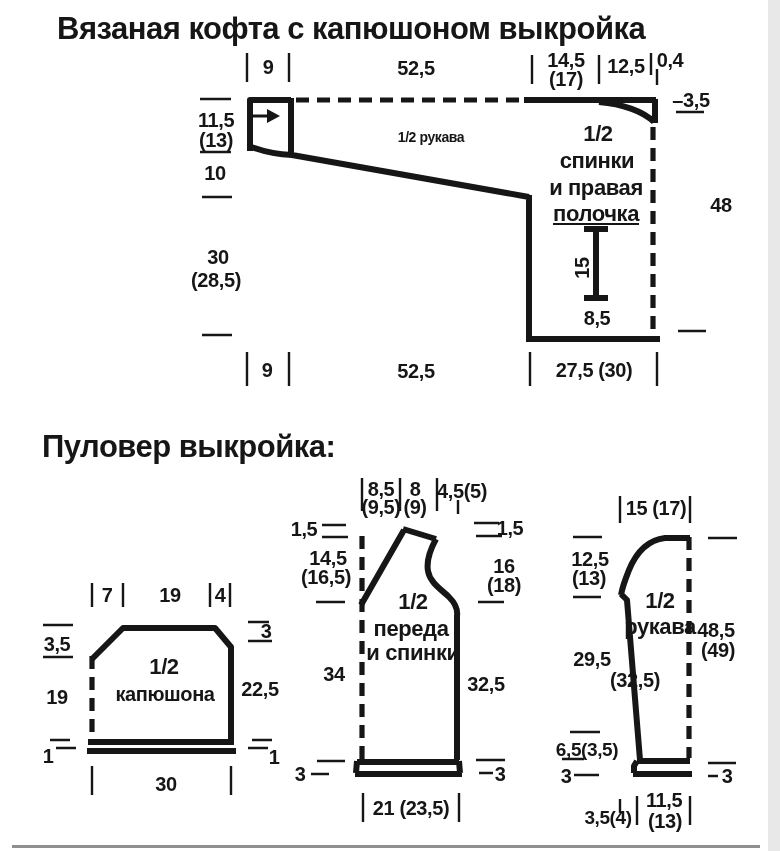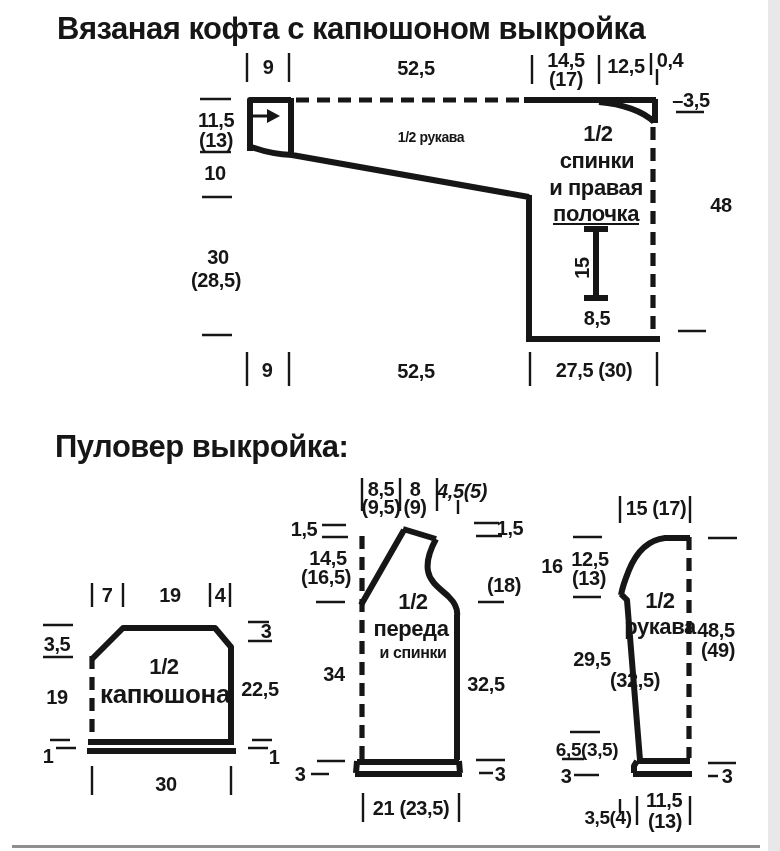--- a/index.html
+++ b/index.html
@@ -13,21 +13,21 @@
   }
   .title{
     position:absolute;
     font-weight:bold;
     font-size:31px;
     letter-spacing:-0.5px;
     white-space:nowrap;
     color:var(--ink,#141414);
   }
   #title-cardigan{left:57px;top:11px;}
-  #title-pullover{left:55px;top:429px;text-align:center;}
+  #title-pullover{left:42px;top:429px;text-align:center;}
   svg.diagram{position:absolute;left:0;top:0;}
   .lbl{
     position:absolute;
     font-weight:bold;
     font-size:20px;
     line-height:1;
     white-space:nowrap;
     letter-spacing:-0.4px;
     color:var(--ink,#141414);
   }
@@ -170,40 +170,40 @@
       <div class="lbl" style="left: 170px; top: 595px; transform: translate(-50%, -50%);">19</div>
       <div class="lbl" style="left: 220px; top: 595px; transform: translate(-50%, -50%);">4</div>
       <div class="lbl" style="left: 57px; top: 644px; transform: translate(-50%, -50%);">3,5</div>
       <div class="lbl" style="left: 57px; top: 697px; transform: translate(-50%, -50%);">19</div>
       <div class="lbl" style="left: 266px; top: 631px; transform: translate(-50%, -50%);">3</div>
       <div class="lbl" style="left: 260px; top: 689px; transform: translate(-50%, -50%);">22,5</div>
       <div class="lbl" style="left: 48px; top: 756px; transform: translate(-50%, -50%);">1</div>
       <div class="lbl" style="left: 274px; top: 757px; transform: translate(-50%, -50%);">1</div>
       <div class="lbl" style="left: 166px; top: 784px; transform: translate(-50%, -50%);">30</div>
       <div class="lbl" style="left: 164px; top: 667px; font-size: 22px; transform: translate(-50%, -50%);">1/2</div>
-      <div class="lbl" style="left: 165px; top: 694px; font-size: 26px; transform: translate(-50%, -50%); text-align: center;">капюшона</div>
+      <div class="lbl" style="left: 165px; top: 694px; font-size: 20px; transform: translate(-50%, -50%); text-align: center;">капюшона</div>
       <div class="lbl" style="left: 381px; top: 489px; transform: translate(-50%, -50%);">8,5</div>
       <div class="lbl" style="left: 381px; top: 507px; transform: translate(-50%, -50%);">(9,5)</div>
       <div class="lbl" style="left: 415px; top: 489px; transform: translate(-50%, -50%);">8</div>
       <div class="lbl" style="left: 415px; top: 507px; transform: translate(-50%, -50%);">(9)</div>
-      <div class="lbl" style="left: 462px; top: 491px; transform: translate(-50%, -50%); font-style: italic;">4,5(5)</div>
+      <div class="lbl" style="left: 462px; top: 491px; transform: translate(-50%, -50%);">4,5(5)</div>
       <div class="lbl" style="left: 304px; top: 529px; transform: translate(-50%, -50%);">1,5</div>
       <div class="lbl" style="left: 328px; top: 558px; transform: translate(-50%, -50%);">14,5</div>
       <div class="lbl" style="left: 326px; top: 577px; transform: translate(-50%, -50%);">(16,5)</div>
       <div class="lbl" style="left: 334px; top: 674px; transform: translate(-50%, -50%);">34</div>
       <div class="lbl" style="left: 300px; top: 774px; transform: translate(-50%, -50%);">3</div>
       <div class="lbl" style="left: 510px; top: 528px; transform: translate(-50%, -50%);">1,5</div>
-      <div class="lbl" style="left: 504px; top: 566px; transform: translate(-50%, -50%); margin-left: 48px;">16</div>
+      <div class="lbl" style="left: 504px; top: 566px; transform: translate(-50%, -50%);">16</div>
       <div class="lbl" style="left: 504px; top: 585px; transform: translate(-50%, -50%);">(18)</div>
       <div class="lbl" style="left: 486px; top: 684px; transform: translate(-50%, -50%);">32,5</div>
       <div class="lbl" style="left: 500px; top: 774px; transform: translate(-50%, -50%);">3</div>
       <div class="lbl" style="left: 411px; top: 808px; transform: translate(-50%, -50%);">21 (23,5)</div>
       <div class="lbl" style="left: 413px; top: 602px; font-size: 22px; transform: translate(-50%, -50%);">1/2</div>
       <div class="lbl" style="left: 411px; top: 629px; font-size: 22px; transform: translate(-50%, -50%);">переда</div>
-      <div class="lbl" style="left: 413px; top: 653px; font-size: 16px; transform: translate(-50%, -50%);">и спинки</div>
+      <div class="lbl" style="left: 413px; top: 653px; font-size: 22px; transform: translate(-50%, -50%);">и спинки</div>
       <div class="lbl" style="left: 656px; top: 508px; transform: translate(-50%, -50%);">15 (17)</div>
       <div class="lbl" style="left: 590px; top: 559px; transform: translate(-50%, -50%);">12,5</div>
       <div class="lbl" style="left: 589px; top: 578px; transform: translate(-50%, -50%);">(13)</div>
       <div class="lbl" style="left: 592px; top: 659px; transform: translate(-50%, -50%);">29,5</div>
       <div class="lbl" style="left: 589px; top: 680px; transform: translate(-50%, -50%); margin-left: 46px;">(32,5)</div>
       <div class="lbl" style="left: 716px; top: 630px; transform: translate(-50%, -50%);">48,5</div>
       <div class="lbl" style="left: 718px; top: 650px; transform: translate(-50%, -50%);">(49)</div>
       <div class="lbl" style="left: 587px; top: 749px; font-size: 19px; transform: translate(-50%, -50%);">6,5(3,5)</div>
       <div class="lbl" style="left: 566px; top: 776px; transform: translate(-50%, -50%);">3</div>
       <div class="lbl" style="left: 727px; top: 776px; transform: translate(-50%, -50%);">3</div>

